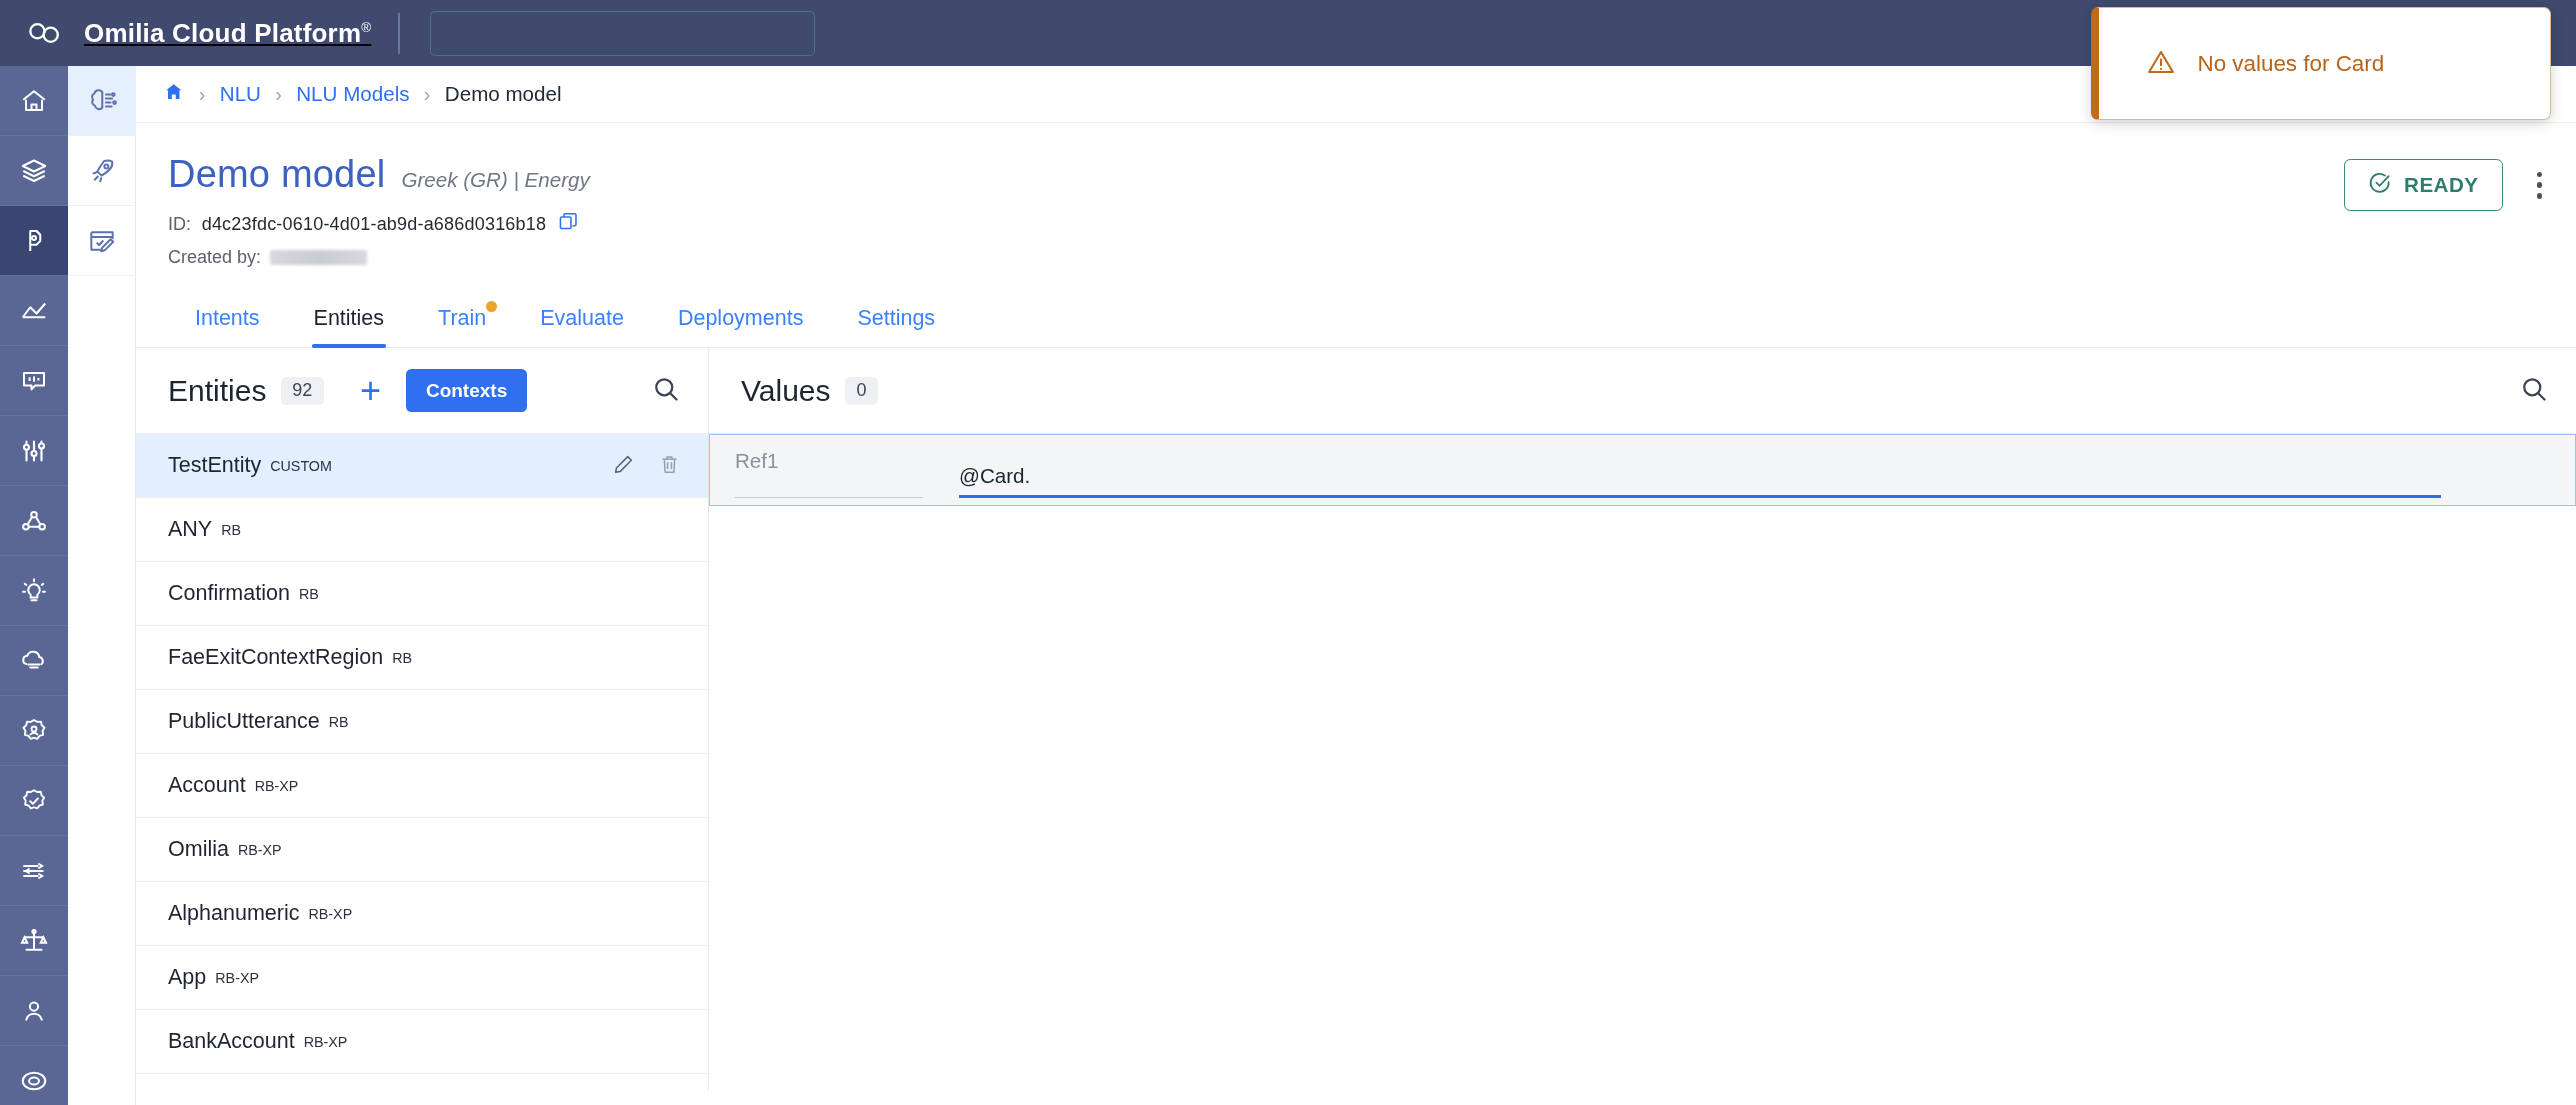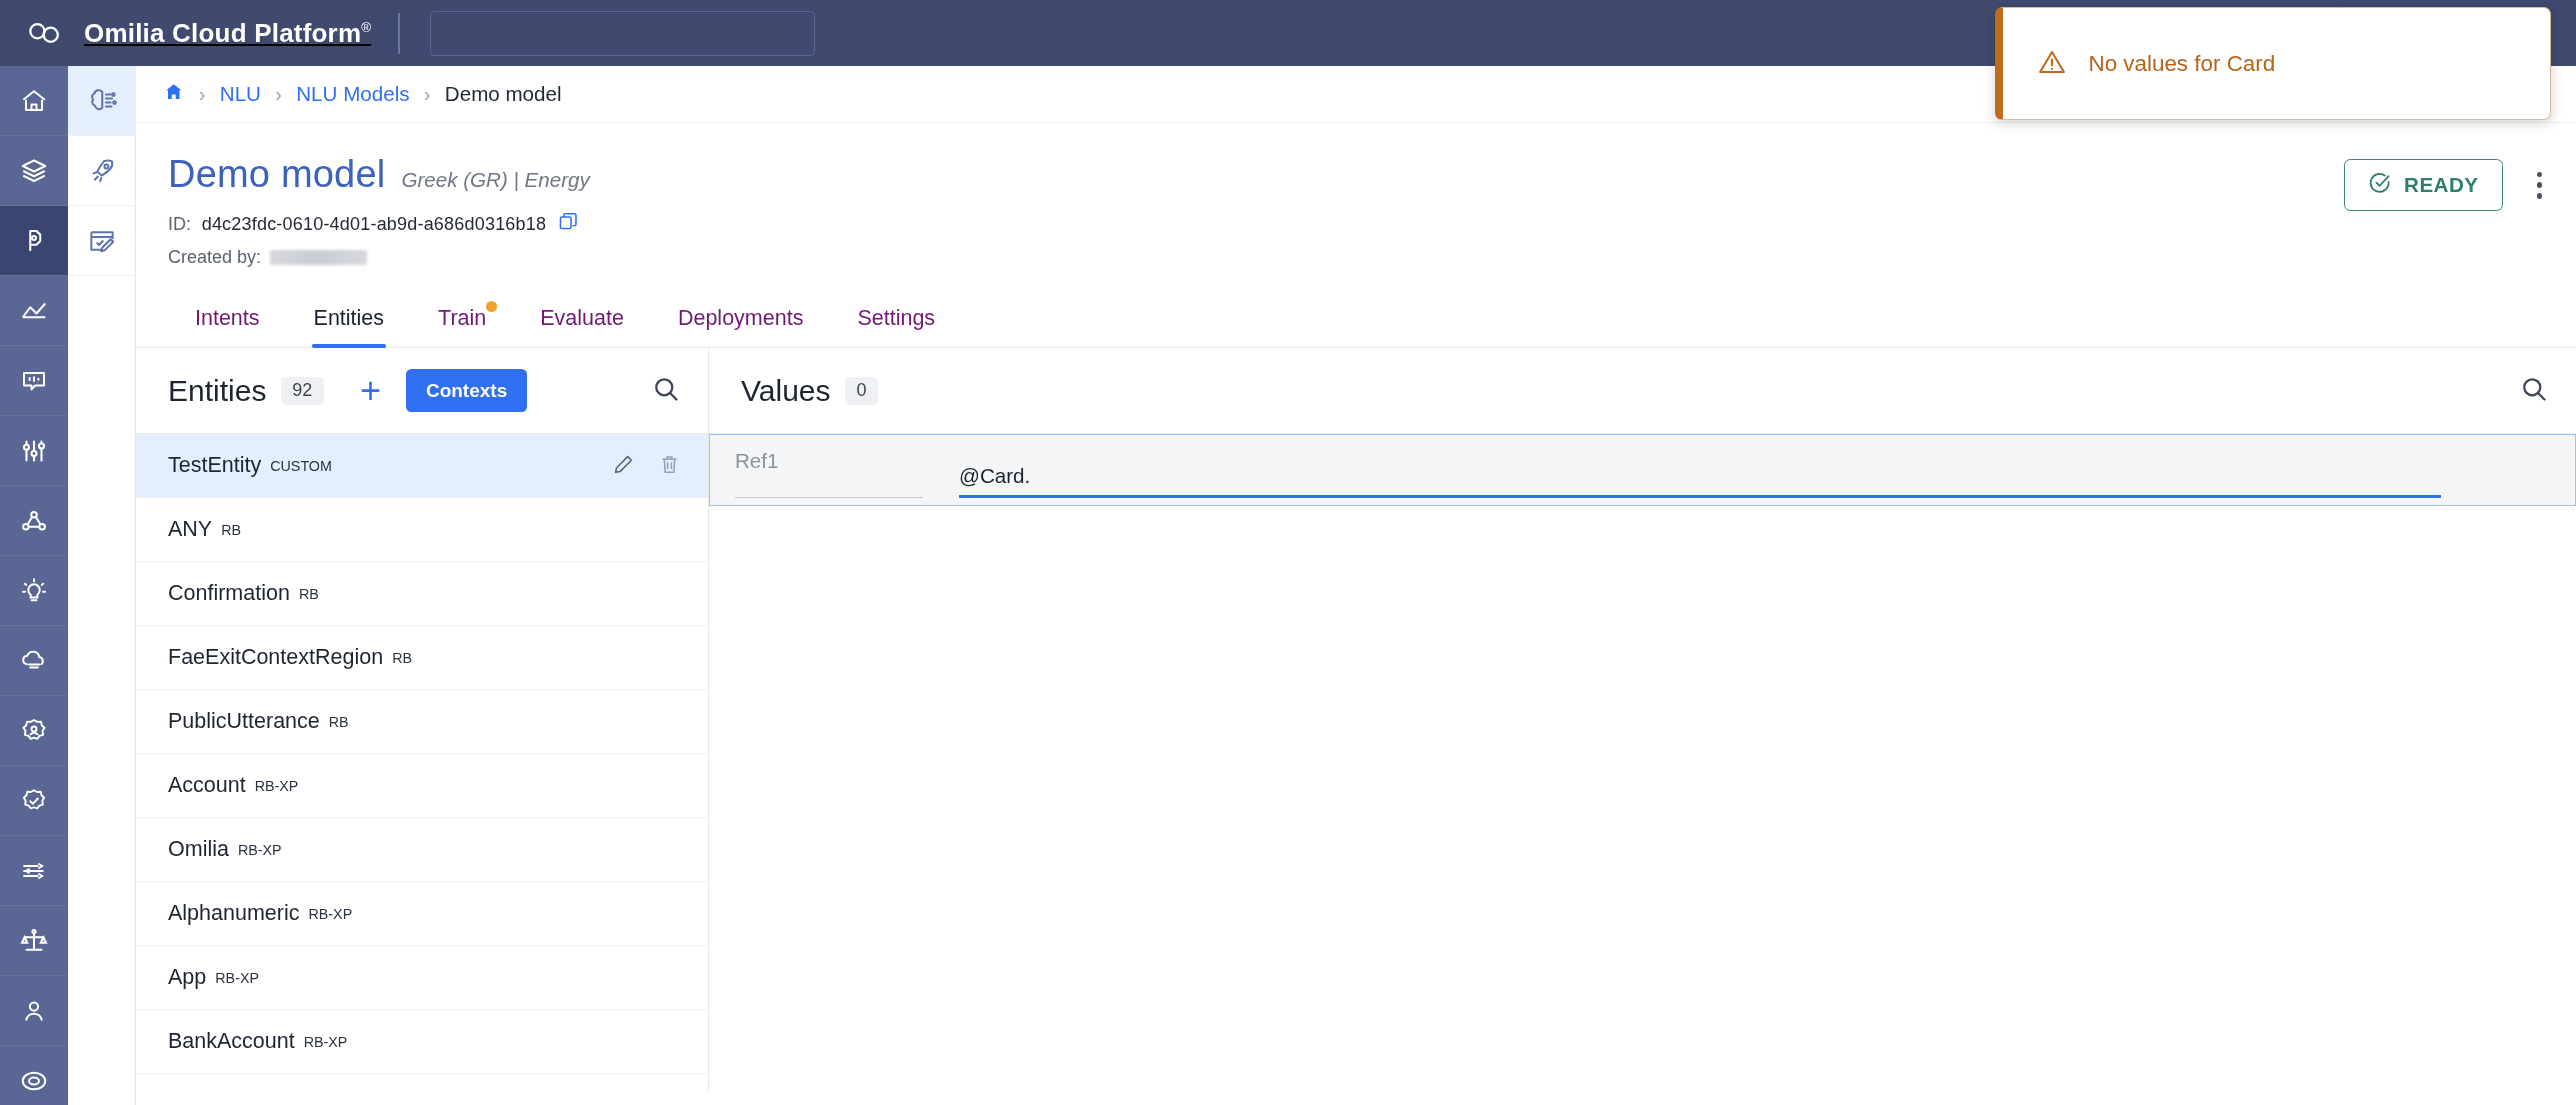--- a/index.html
+++ b/index.html
@@ -114,21 +114,21 @@
   .kebab { display:flex; flex-direction:column; gap:5.4px; padding: 7.2px 9px; }
   .kebab i { width:5.4px; height:5.4px; border-radius:50%; background:#4a5160; display:block;}
 
   
   .tabs {
     margin-top: 29px; padding-left: 32px;
     display:flex; align-items:flex-end; gap: 0;
     border-bottom: 0.9px solid #e4e7ec;
   }
   .tab {
-    position: relative; font-size: 21.5px; color:#701a75;
+    position: relative; font-size: 21.5px; color:#3b82f6;
     padding: 9px 27px 16px 27px;
   }
   .tab.active { color:#1b2330; }
   .tab.active:after {
     content:""; position:absolute; left:25px; right:25px; bottom:-0.9px; height:4.5px;
     background:#2f6ff0; border-radius: 1.8px;
   }
   .tab-dot {
     position:absolute; top: 3.6px; right: 16px;
     width: 11.6px; height: 11.6px; border-radius:50%; background:#f0a32a;
@@ -184,25 +184,25 @@
   }
   .vr-ref span { font-size: 20.6px; color:#8b919c; }
   .vr-val {
     flex: 1; margin-right: 134px;
     border-bottom: 3.6px solid #2f6ff0; padding-bottom: 7.2px;
   }
   .vr-val span { font-size: 20.6px; color:#1c2330; }
 
   
   .toast {
-    position: absolute; right: 25px; top: 7.2px; width: 556px; height: 113px;
+    position: absolute; right: 25px; top: 7.2px; width: 460px; height: 113px;
     background:#ffffff; border: 0.9px solid #d9b89a;
     border-left: 8px solid #c06a1c; border-radius: 7.2px;
     box-shadow: 0 2.7px 12.5px rgba(0,0,0,.18);
-    display:flex; align-items:center; gap: 21.5px; padding-left: 34px;
+    display:flex; align-items:center; gap: 21.5px; padding-left: 47px;
     z-index: 50;
   }
   .toast-text { font-size: 22.4px; color:#b5641a; }
 </style>
 </head>
 <body>
 
 <div class="topbar">
   <div class="brand">
     <span class="brand-logo">

